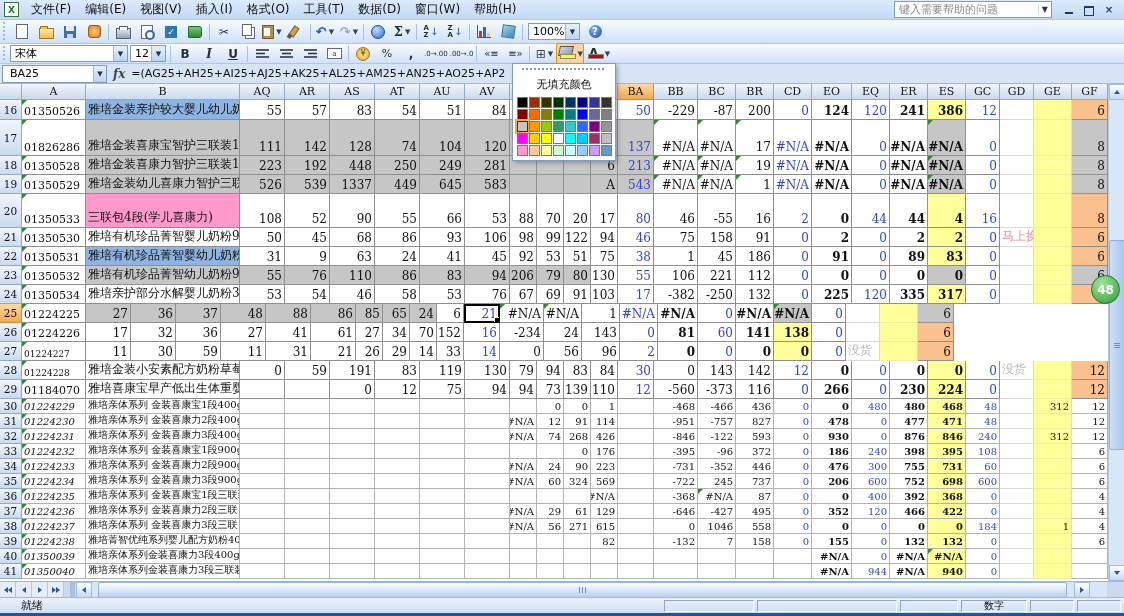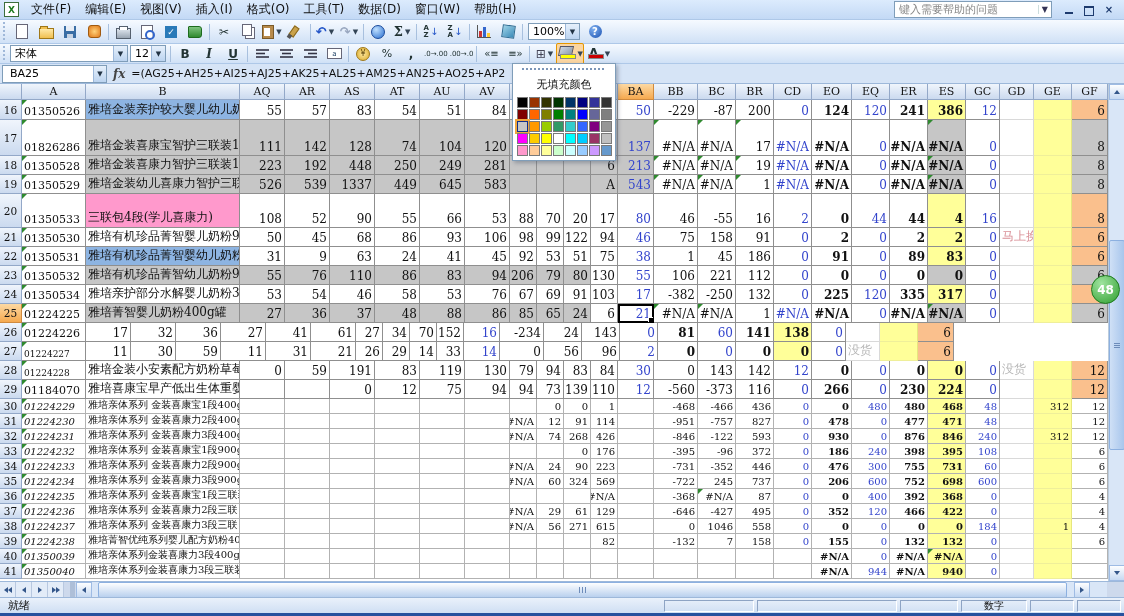--- a/index.html
+++ b/index.html
@@ -151,21 +151,21 @@
   .tabsplit{width:5px;background:#aebfd8;margin:0 1px 0 6px;}
   .hscroll{flex:1;position:relative;background:#d9e6f7;}
   .hthumb{position:absolute;top:0;left:22px;right:40px;height:16px;background:linear-gradient(#fdfeff,#b9d0ee);
     border:1px solid #8cb0e0;border-radius:2px;box-sizing:border-box;display:flex;align-items:center;justify-content:center;gap:2px;}
   .hthumb i{display:block;width:1px;height:6px;background:#6d8cba;}
   .corner{width:17px;background:#cdd9ec;}
 
   .statusbar{position:absolute;top:597px;left:0;width:1124px;height:16px;
     background:linear-gradient(#eaf1fb,#cfdff3);border-top:1px solid #9db8da;box-sizing:border-box;
     display:flex;align-items:center;font-size:11px;color:#111;}
-  .sb-ready{margin-left:8px;}
+  .sb-ready{margin-left:21px;}
   .sb-box{height:12px;border:1px solid;border-color:#8ea4c4 #fff #fff #8ea4c4;margin-right:3px;
     display:flex;align-items:center;justify-content:center;font-size:10px;box-sizing:border-box;}
   .bottomstrip{position:absolute;top:613px;left:0;width:1124px;height:3px;background:#26519e;}
 </style>
 </head>
 <body class="nosel">
 
 <div class="menubar">
   <div class="app-ico">X</div>
   <div id="menu-items" style="display:flex;">
@@ -669,21 +669,20 @@
         <div class="cell col-ER num bold" style="width: 38px; height: 19px;">335</div>
         <div class="cell col-ES num bold" style="width: 38px; height: 19px; background: rgb(255, 255, 153);">317</div>
         <div class="cell col-GC num blue" style="width: 34px; height: 19px;">0</div>
         <div class="cell col-GD" style="width: 34px; height: 19px;"></div>
         <div class="cell col-GE num" style="width: 38px; height: 19px; background: rgb(255, 255, 153);"></div>
         <div class="cell col-GF num" style="width: 36px; height: 19px; background: rgb(250, 192, 141);">6</div>
       </div>
       <div class="rowwrap rb">
         <div class="hdr sel" style="width: 22px; height: 19px; font-size: 10.5px;">25</div>
         <div class="cell col-A tri" style="width: 64px; height: 19px;">01224225</div>
-        <div class="cell col-B" style="width: 154px; height: 19px; background: rgb(198, 198, 198);">雅培菁智婴儿奶粉400g罐</div>
         <div class="cell col-AQ num" style="width: 45px; height: 19px; background: rgb(198, 198, 198);">27</div>
         <div class="cell col-AR num" style="width: 45px; height: 19px; background: rgb(198, 198, 198);">36</div>
         <div class="cell col-AS num" style="width: 45px; height: 19px; background: rgb(198, 198, 198);">37</div>
         <div class="cell col-AT num" style="width: 45px; height: 19px; background: rgb(198, 198, 198);">48</div>
         <div class="cell col-AU num" style="width: 45px; height: 19px; background: rgb(198, 198, 198);">88</div>
         <div class="cell col-AV num" style="width: 45px; height: 19px; background: rgb(198, 198, 198);">86</div>
         <div class="cell col-AW num" style="width: 27px; height: 19px; background: rgb(198, 198, 198);">85</div>
         <div class="cell col-AX num" style="width: 27px; height: 19px; background: rgb(198, 198, 198);">65</div>
         <div class="cell col-AY num" style="width: 27px; height: 19px; background: rgb(198, 198, 198);">24</div>
         <div class="cell col-AZ num" style="width: 27px; height: 19px;">6</div>

